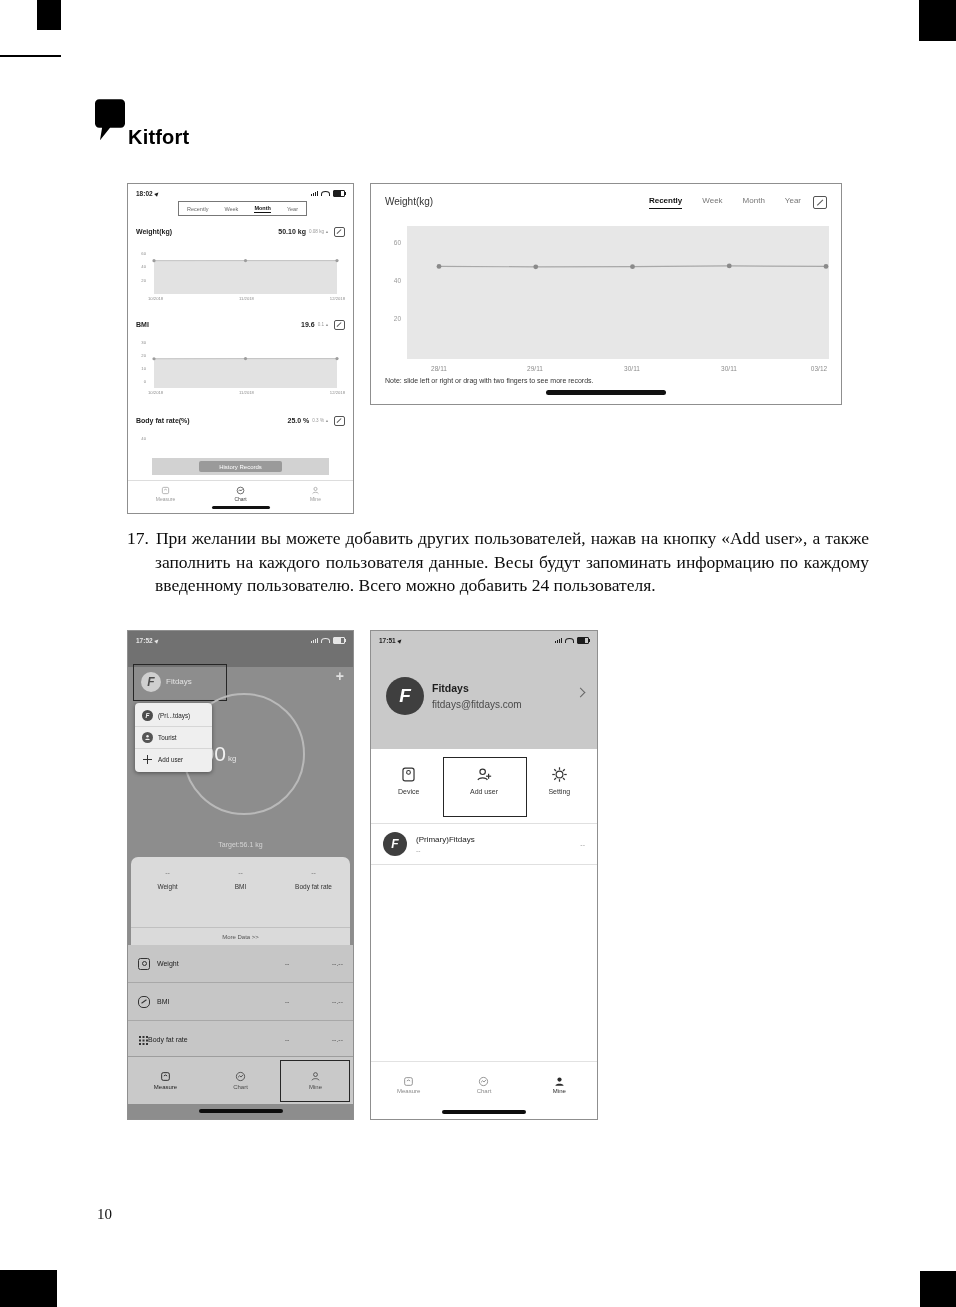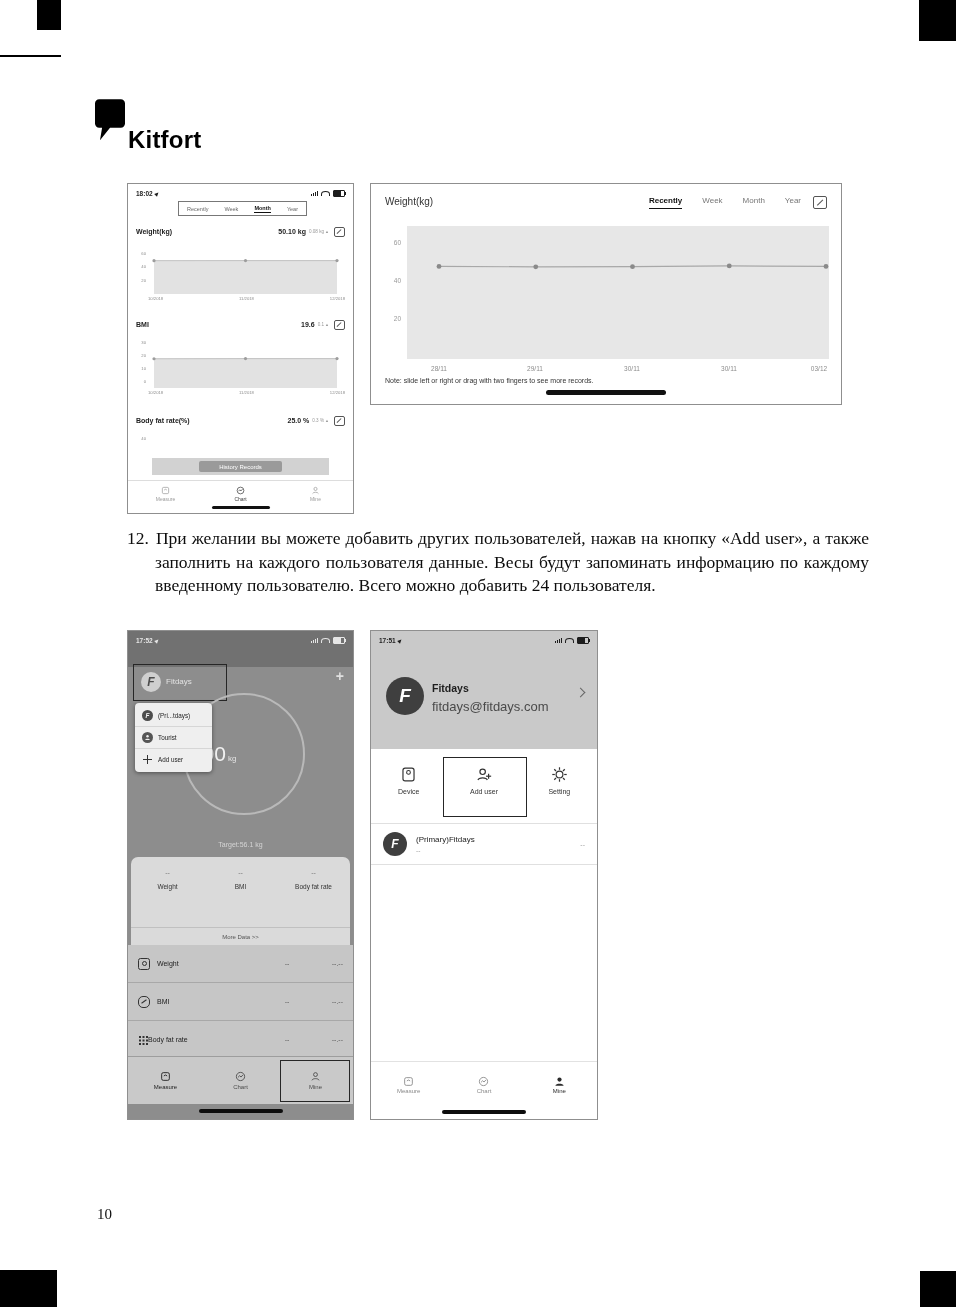--- a/index.html
+++ b/index.html
@@ -10,21 +10,21 @@
   .crop{position:absolute;background:#000;}
   .crop-tl-bar{left:37px;top:0;width:24px;height:30px;}
   .crop-tl-line{left:0;top:55px;width:61px;height:2px;}
   .crop-tr{right:0;top:0;width:37px;height:41px;}
   .crop-bl{left:0;bottom:0;width:57px;height:37px;}
   .crop-br{right:0;bottom:0;width:36px;height:36px;}
 
   
   .brand{position:absolute;left:95px;top:98px;width:140px;height:58px;}
   .brand svg{position:absolute;left:0;top:0;}
-  .brand-text{position:absolute;left:33px;top:28px;font-size:24px;font-weight:bold;letter-spacing:0.2px;color:#000;}
+  .brand-text{position:absolute;left:33px;top:28px;font-size:20px;font-weight:bold;letter-spacing:0.2px;color:#000;}
 
   
   .sbar{position:absolute;left:0;right:0;top:4px;height:11px;padding:0 8px;display:flex;align-items:center;justify-content:space-between;font-size:6.5px;font-weight:bold;}
   .sb-left{display:flex;align-items:center;gap:2px;}
   .sb-right{display:flex;align-items:center;gap:3px;}
   .loc{width:0;height:0;border-left:4px solid currentColor;border-top:2.5px solid transparent;border-bottom:2.5px solid transparent;transform:rotate(-45deg);display:inline-block;}
   .sig{display:inline-flex;align-items:flex-end;gap:0.8px;height:5px;}
   .sig i{width:1.2px;background:currentColor;display:block;}
   .sig i:nth-child(1){height:2px}.sig i:nth-child(2){height:3px}.sig i:nth-child(3){height:4px}.sig i:nth-child(4){height:5px}
   .wifi{width:7px;height:4px;border:1.3px solid currentColor;border-bottom:none;border-radius:7px 7px 0 0/5px 5px 0 0;display:inline-block;}
@@ -131,21 +131,21 @@
   .c-nav .ni.sel{color:#1e1e1e;}
   .c-home{position:absolute;left:50%;transform:translateX(-50%);top:478px;width:84px;height:4px;background:#0d0d0d;border-radius:2px;}
 
   
   .shotD{position:absolute;left:370px;top:630px;width:226px;height:488px;background:#fff;border:1px solid #8f8f8f;overflow:hidden;}
   .d-top{position:absolute;left:0;right:0;top:0;height:118px;background:#c9c9c9;}
   .shotD .sbar{color:#1d1d1d;}
   .d-ava{position:absolute;left:15px;top:46px;width:38px;height:38px;border-radius:50%;background:#3f3f3f;color:#fff;
          display:flex;align-items:center;justify-content:center;font-size:19px;font-weight:bold;font-style:italic;}
   .d-name{position:absolute;left:61px;top:51px;font-size:10.5px;font-weight:bold;color:#1d1d1d;}
-  .d-email{position:absolute;left:61px;top:68px;font-size:13px;color:#4a4a4a;text-align:center;}
+  .d-email{position:absolute;left:61px;top:68px;font-size:10px;color:#4a4a4a;text-align:center;}
   .d-chev{position:absolute;right:13px;top:58px;}
   .d-actions{position:absolute;left:0;right:0;top:128px;height:58px;display:flex;}
   .d-action{flex:1;display:flex;flex-direction:column;align-items:center;gap:5px;padding-top:7px;font-size:7px;color:#333;}
   .d-action svg{width:17px;height:17px;}
   .d-annobox{position:absolute;left:72px;top:126px;width:82px;height:58px;border:1.6px solid #262626;}
   .d-user{position:absolute;left:0;right:0;top:192px;height:40px;border-top:0.9px solid #e0e0e0;border-bottom:0.9px solid #e0e0e0;
           display:flex;align-items:center;padding:0 12px;gap:9px;}
   .d-uava{width:24px;height:24px;border-radius:50%;background:#3f3f3f;color:#fff;display:flex;align-items:center;justify-content:center;
           font-size:12px;font-weight:bold;font-style:italic;flex:none;}
   .d-ucol{display:flex;flex-direction:column;gap:3px;}
@@ -327,21 +327,21 @@
     <span class="b-xl" style="left:146px">29/11</span>
     <span class="b-xl" style="left:243px">30/11</span>
     <span class="b-xl" style="left:340px">30/11</span>
     <span class="b-xl" style="left:430px">03/12</span>
 
     <span class="b-note">Note: slide left or right or drag with two fingers to see more records.</span>
     <div class="b-home"></div>
   </div>
 
   <div class="para">
-    <span class="para-num">12.</span><span>При желании вы можете добавить других пользователей, нажав на кнопку «Add user», а также заполнить на каждого пользователя данные. Весы будут запоминать информацию по каждому введенному пользователю. Всего можно добавить 24 пользователя.</span>
+    <span class="para-num">17.</span><span>При желании вы можете добавить других пользователей, нажав на кнопку «Add user», а также заполнить на каждого пользователя данные. Весы будут запоминать информацию по каждому введенному пользователю. Всего можно добавить 24 пользователя.</span>
   </div>
 
   <div class="shotC">
     <div class="c-topstrip"></div>
     <div class="sbar">
       <span class="sb-left">
         <span>17:52</span>
         <span class="loc"></span>
       </span>
       <span class="sb-right">

